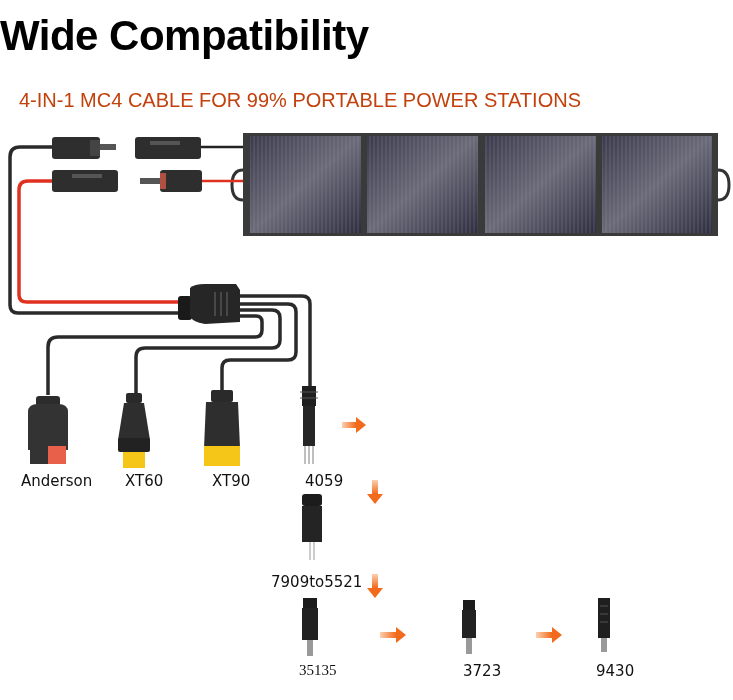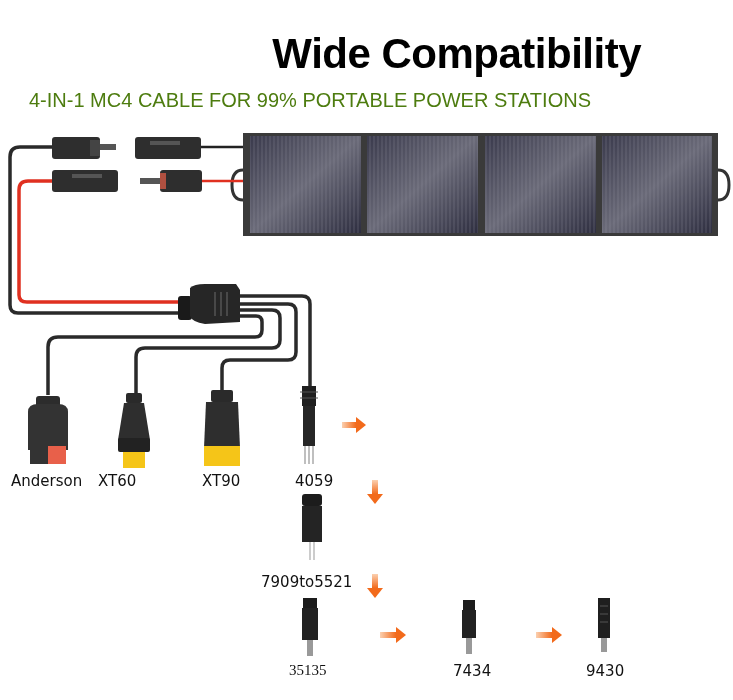--- a/index.html
+++ b/index.html
@@ -1,19 +1,19 @@
 <!DOCTYPE html>
 <html><head>
   <meta charset="utf-8">
   <style>
     html, body { margin: 0; padding: 0; background: #ffffff; }
     body { width: 733px; height: 700px; position: relative; overflow: hidden; font-family: "Liberation Sans", sans-serif; }
-    .title { position: absolute; left: 0; width: 641px; top: 30px; text-align: right; font-size: 42px; font-weight: bold; color: #000; letter-spacing: -0.5px; }
-    .subtitle { position: absolute; left: 29px; top: 89px; font-size: 20px; color: #4d7c0f; white-space: nowrap; letter-spacing: 0px; }
-    .label { position: absolute; font-family: "DejaVu Sans", sans-serif; font-size: 15px; color: #111; white-space: nowrap; }
+    .title { position: absolute; left: 0; width: 641px; top: 12px; text-align: left; font-size: 42px; font-weight: bold; color: #000; letter-spacing: -0.5px; }
+    .subtitle { position: absolute; left: 19px; top: 89px; font-size: 20px; color: #c2410c; white-space: nowrap; letter-spacing: 0px; }
+    .label { position: absolute; font-family: "DejaVu Sans", sans-serif; font-size: 15px; color: #111; white-space: nowrap; margin-left: 10px; }
     svg.art { position: absolute; left: 0; top: 0; }
   </style>
 </head>
 <body>
 
 <div class="title">Wide Compatibility</div>
 <div class="subtitle">4-IN-1 MC4 CABLE FOR 99% PORTABLE POWER STATIONS</div>
 
 <svg class="art" width="733" height="700" viewBox="0 0 733 700">
   <defs>
@@ -170,19 +170,19 @@
   <g>
     <rect x="598" y="598" width="12" height="40" fill="#1f1f1f"></rect>
     <line x1="600" y1="606" x2="608" y2="606" stroke="#555" stroke-width="1"></line>
     <line x1="600" y1="614" x2="608" y2="614" stroke="#555" stroke-width="1"></line>
     <line x1="600" y1="622" x2="608" y2="622" stroke="#555" stroke-width="1"></line>
     <rect x="601" y="638" width="6" height="14" fill="#999"></rect>
   </g>
 </svg>
 
 <div class="label" style="left:11px; top:472px;">Anderson</div>
-<div class="label" style="left:98px; top:472px;">XT60</div>
+<div class="label" style="left:115px; top:472px;">XT60</div>
 <div class="label" style="left:202px; top:472px;">XT90</div>
 <div class="label" style="left:295px; top:472px;">4059</div>
 <div class="label" style="left:261px; top:573px;">7909to5521</div>
 <div class="label" style="left:289px; top:662px;font-family:Liberation Serif, serif;">35135</div>
-<div class="label" style="left:453px; top:662px;">7434</div>
+<div class="label" style="left:453px; top:662px;">3723</div>
 <div class="label" style="left:586px; top:662px;">9430</div>
 
 </body></html>

